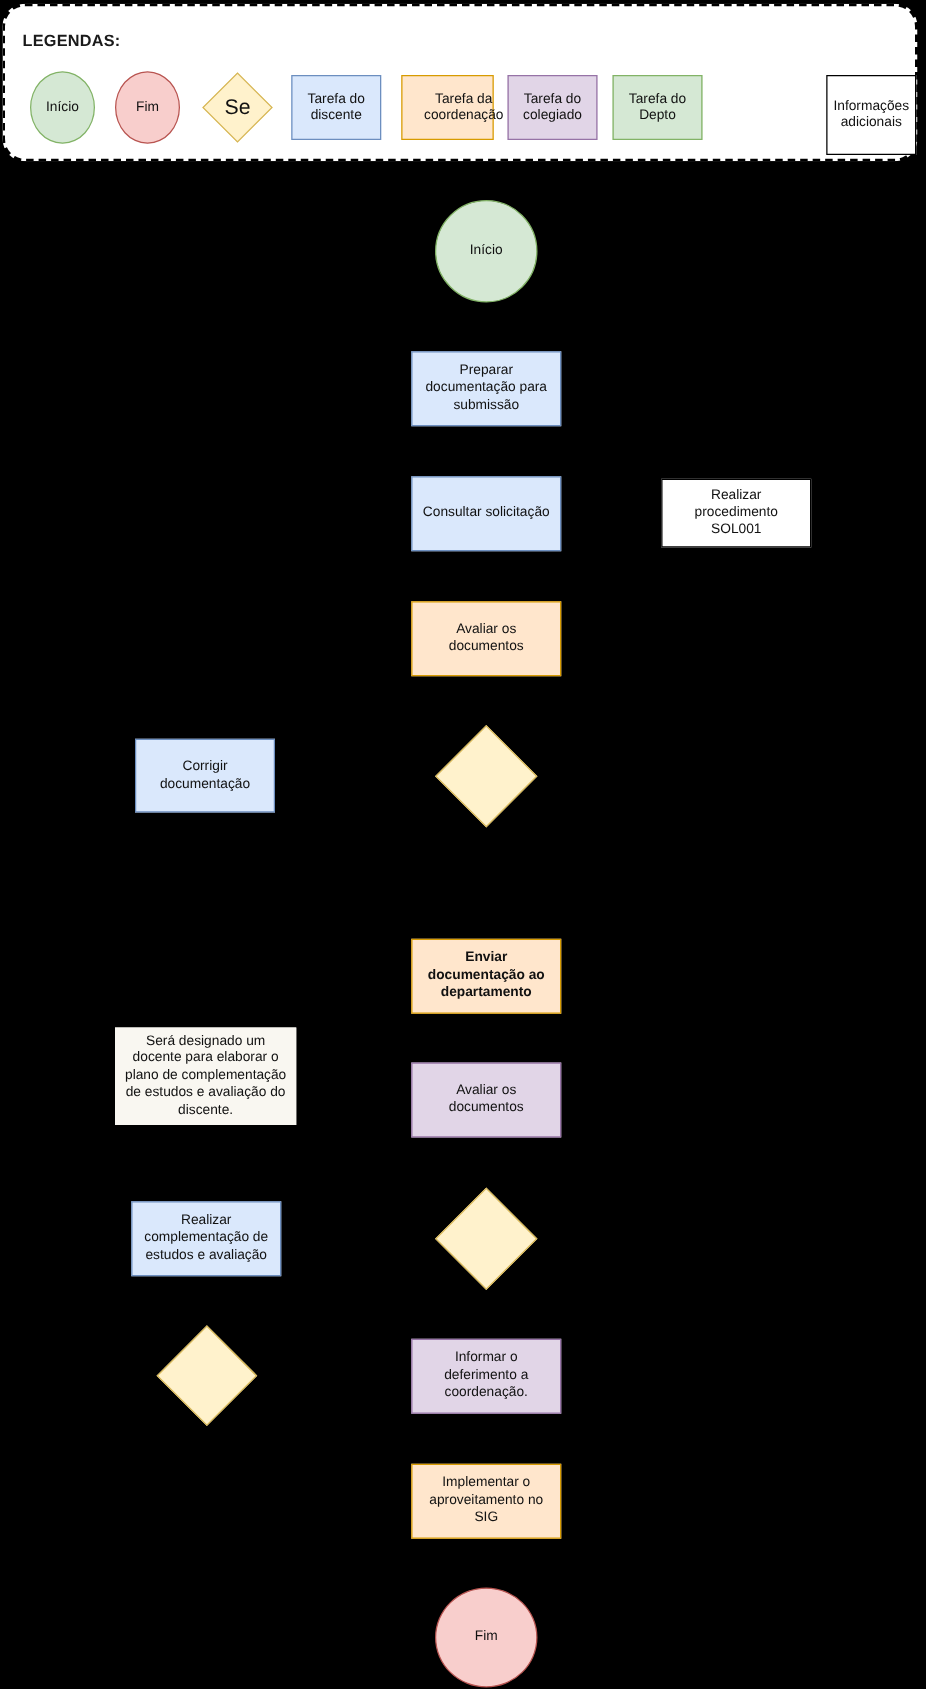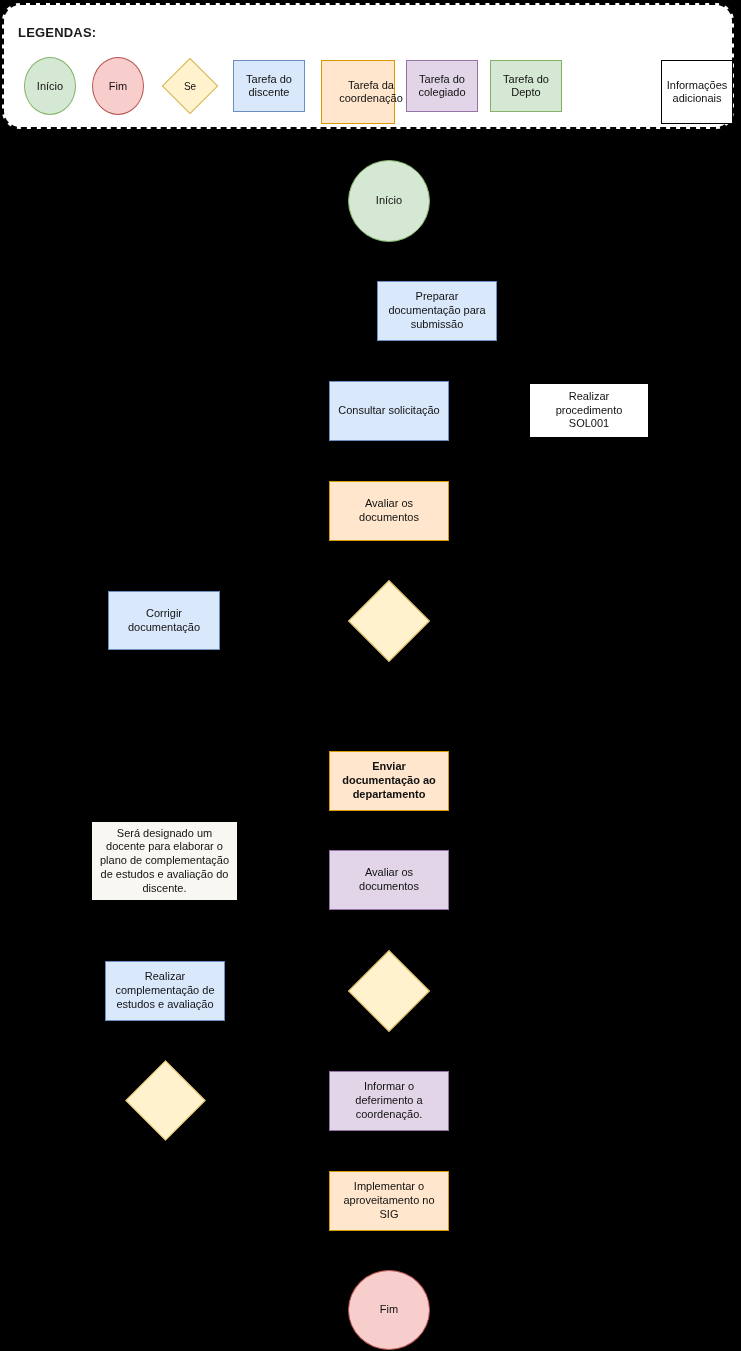--- a/index.html
+++ b/index.html
@@ -71,21 +71,21 @@
     margin-left: -20px; margin-top: -20px;
     transform: rotate(45deg);
     box-sizing: border-box;
   }
   .lg-diamond-label {
     position: absolute;
     left: 0; top: 0; right: 0; bottom: 0;
     display: flex;
     align-items: center;
     justify-content: center;
-    font-size: 10px;
+    font-size: 17px;
     color: #111111;
   }
 
   
   .node {
     position: absolute;
     box-sizing: border-box;
     display: flex;
     align-items: center;
     justify-content: center;
@@ -127,40 +127,40 @@
       <div class="lg-item c-end lg-ellipse" style="left: 88px; top: 0px; width: 52px; height: 58px;">
         <span>Fim</span>
       </div>
       <div class="lg-diamond-wrap" style="left: 157px; top: 0px; width: 58px; height: 58px;">
         <div class="lg-diamond-shape c-dec"></div>
         <div class="lg-diamond-label">Se</div>
       </div>
       <div class="lg-item c-discente" style="left: 229px; top: 3px; width: 72px; height: 52px;">
         <span>Tarefa do discente</span>
       </div>
-      <div class="lg-item c-coord" style="left: 317px; top: 3px; width: 74px; height: 64px; padding-left: 26px;">
+      <div class="lg-item c-coord" style="left: 317px; top: 3px; width: 74px; height: 52px; padding-left: 26px;">
         <span>Tarefa da coordenação</span>
       </div>
       <div class="lg-item c-colegiado" style="left: 402px; top: 3px; width: 72px; height: 52px;">
         <span>Tarefa do colegiado</span>
       </div>
       <div class="lg-item c-depto" style="left: 486px; top: 3px; width: 72px; height: 52px;">
         <span>Tarefa do Depto</span>
       </div>
       <div class="lg-item c-info" style="left: 657px; top: 3px; width: 72px; height: 64px;">
         <span>Informações adicionais</span>
       </div>
     </div>
 </div>
 
 <div id="flow-canvas">
     <div class="node c-start circle" style="left: 348px; top: 160px; width: 82px; height: 82px;">
       <span>Início</span>
     </div>
-    <div class="node c-discente" style="left: 329px; top: 281px; width: 120px; height: 60px; margin-left: 48px;">
+    <div class="node c-discente" style="left: 329px; top: 281px; width: 120px; height: 60px;">
       <span>Preparar documentação para submissão</span>
     </div>
     <div class="node c-discente" style="left: 329px; top: 381px; width: 120px; height: 60px;">
       <span>Consultar solicitação</span>
     </div>
     <div class="node c-info" style="left: 529px; top: 383px; width: 120px; height: 55px;">
       <span>Realizar procedimento SOL001</span>
     </div>
     <div class="node c-coord" style="left: 329px; top: 481px; width: 120px; height: 60px;">
       <span>Avaliar os documentos</span>

